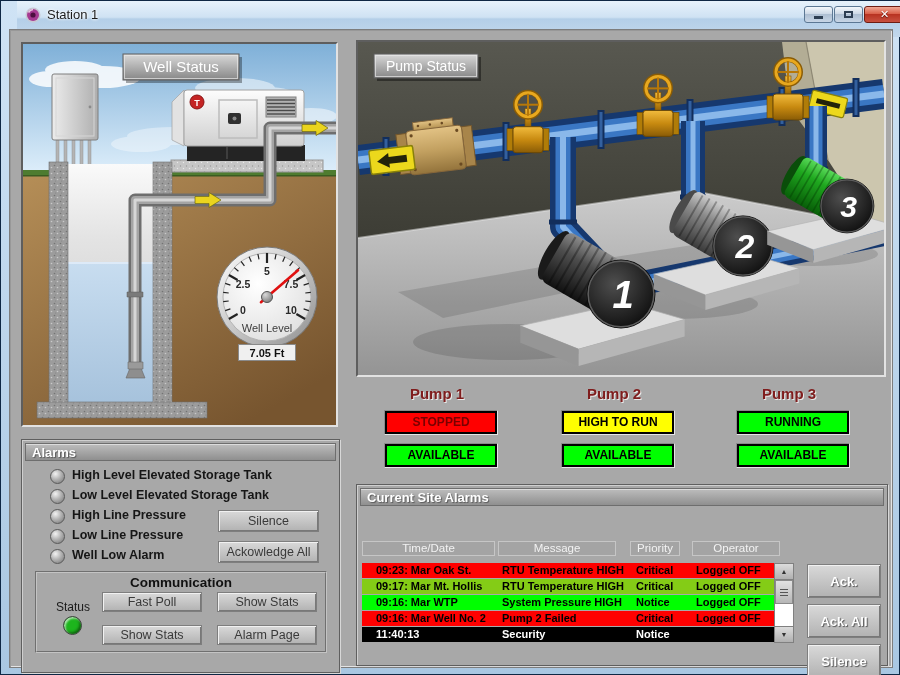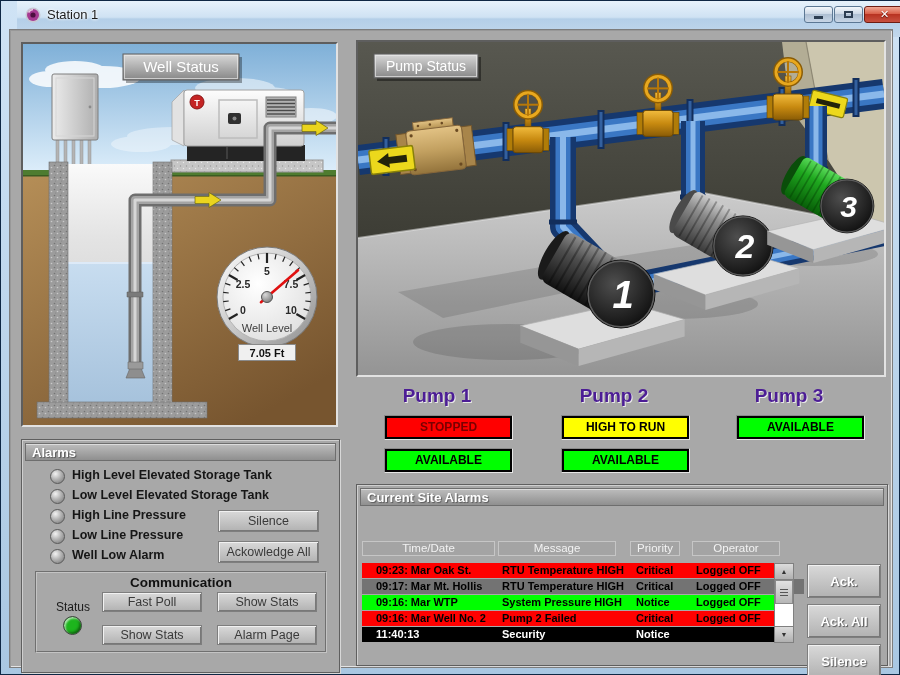--- a/index.html
+++ b/index.html
@@ -26,23 +26,23 @@
   .client{position:absolute;left:8px;top:28px;width:882px;height:637px;background:#a8a8a8;
           border:1px solid #7d7d7d;box-shadow:inset 1px 1px 0 #989898, inset -1px -1px 0 #e4e4e4;}
   .scene-panel{position:absolute;border:2px solid;border-color:#5e5e5e #e2e2e2 #e2e2e2 #5e5e5e;
                box-sizing:content-box;background:#777;}
   .scene-panel svg{display:block;}
   .well-panel{left:11px;top:12px;width:313px;height:381px;}
   .pump-panel{left:346px;top:10px;width:526px;height:333px;}
   
   .pump-indicators{position:absolute;left:0;top:0;width:0;height:0;}
   .pump-col{position:absolute;width:106px;}
-  .pump-name{width:106px;text-align:center;font-size:19px;font-weight:bold;color:#4c1d95;
+  .pump-name{width:106px;text-align:center;font-size:15px;font-weight:bold;color:#7f1d1d;
              text-shadow:1px 1px 0 rgba(255,255,255,.75);}
-  .status-box{width:129px;height:25px;margin-top:8px;border:1px solid;
+  .status-box{width:114px;height:25px;margin-top:8px;border:1px solid;
               border-color:#8a8a8a #e6e6e6 #e6e6e6 #8a8a8a;box-sizing:border-box;}
   .status-inner{width:100%;height:100%;border:2px solid #000;box-sizing:border-box;
                 text-align:center;font-size:12px;font-weight:bold;line-height:19px;}
   
   .hmi-panel{position:absolute;background:#a8a8a8;border:1px solid #5f5f5f;
              box-shadow:inset 1px 1px 0 #cfcfcf, 1px 1px 0 #d8d8d8;}
   .group-header{position:absolute;left:3px;top:3px;right:3px;height:18px;
                 background:linear-gradient(#bdbdbd,#8f8f8f);
                 border:1px solid #6e6e6e;box-shadow:inset 0 1px 0 #dcdcdc;
                 color:#fff;font-size:13px;font-weight:bold;line-height:18px;padding-left:6px;
@@ -575,20 +575,23 @@
           <div class="status-box">
             <div class="status-inner" style="background: rgb(255, 255, 0); color: rgb(0, 0, 0);">HIGH TO RUN</div>
           </div>
           <div class="status-box">
             <div class="status-inner" style="background: rgb(0, 255, 0); color: rgb(0, 0, 0);">AVAILABLE</div>
           </div>
         </div>
         <div class="pump-col" style="left: 726px; top: 355px;">
           <div class="pump-name">Pump 3</div>
           <div class="status-box">
+            <div class="status-inner" style="background: rgb(0, 255, 0); color: rgb(0, 0, 0);">RUNNING</div>
+          </div>
+          <div class="status-box">
             <div class="status-inner" style="background: rgb(0, 255, 0); color: rgb(0, 0, 0);">AVAILABLE</div>
           </div>
         </div>
       </div>
 
     <div class="hmi-panel alarms-panel">
       <div class="group-header">
         <span>Alarms</span>
       </div>
       <div class="alarm-list">
@@ -638,21 +641,21 @@
           <div class="col-header" style="width: 50px; margin-right: 12px;">Priority</div>
           <div class="col-header" style="width: 88px; margin-right: 0px;">Operator</div>
         </div>
       <div class="rows">
           <div class="alarm-row" style="background: rgb(255, 0, 0); color: rgb(0, 0, 0);">
             <span class="cell cell-time">09:23: Mar Oak St.</span>
             <span class="cell cell-msg">RTU Temperature HIGH</span>
             <span class="cell cell-pri">Critical</span>
             <span class="cell cell-op">Logged OFF</span>
           </div>
-          <div class="alarm-row" style="background: #737373; color: rgb(0, 0, 0); padding-left: 30px;">
+          <div class="alarm-row" style="background: #84cc16; color: rgb(0, 0, 0);">
             <span class="cell cell-time">09:17: Mar Mt. Hollis</span>
             <span class="cell cell-msg">RTU Temperature HIGH</span>
             <span class="cell cell-pri">Critical</span>
             <span class="cell cell-op">Logged OFF</span>
           </div>
           <div class="alarm-row" style="background: rgb(0, 255, 0); color: rgb(0, 0, 0);">
             <span class="cell cell-time">09:16: Mar WTP</span>
             <span class="cell cell-msg">System Pressure HIGH</span>
             <span class="cell cell-pri">Notice</span>
             <span class="cell cell-op">Logged OFF</span>

